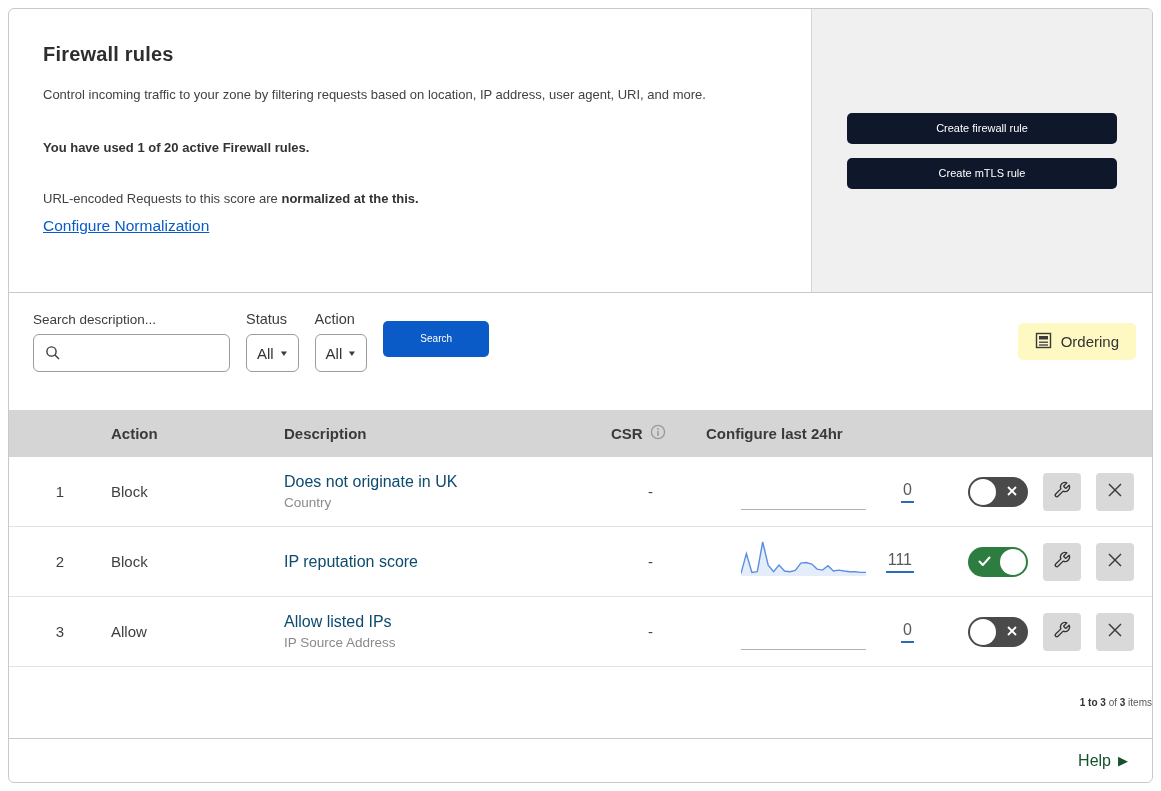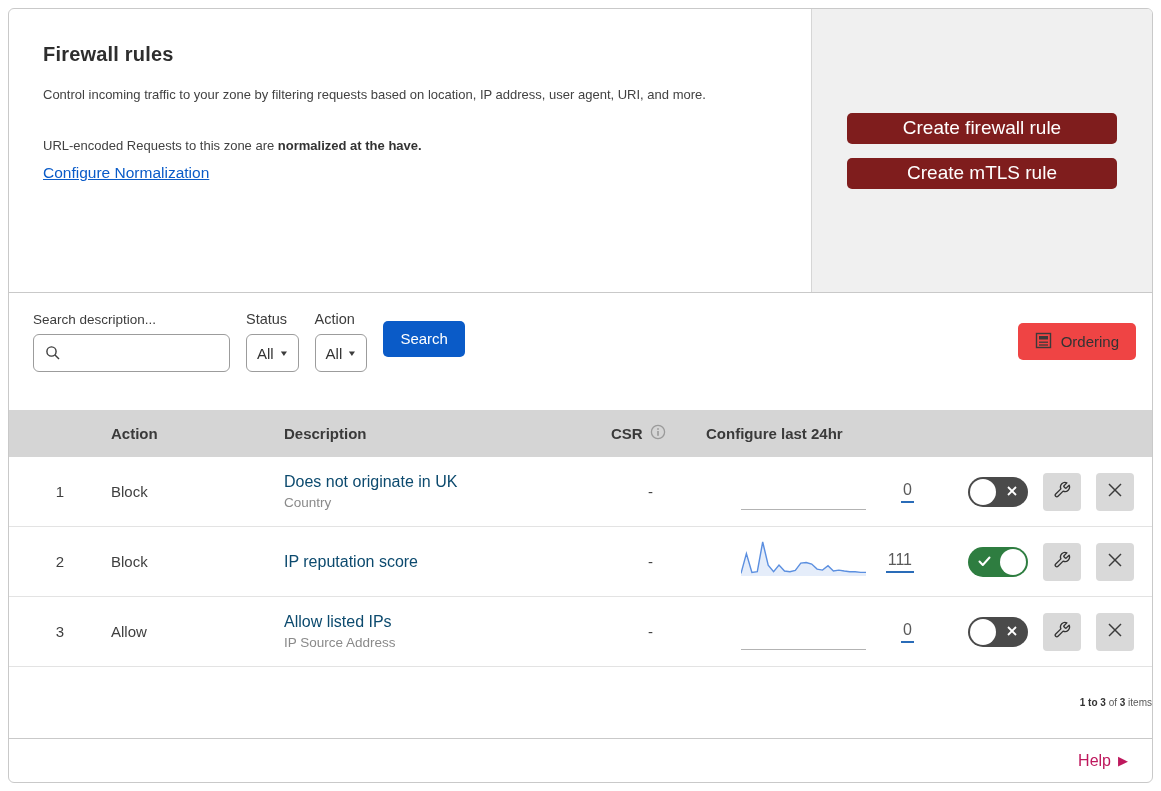--- a/index.html
+++ b/index.html
@@ -46,24 +46,24 @@
   .actions-panel {
     flex:none; width:341px;
     background:#f0f0f0;
     border-left:1px solid #d6d6d6;
     display:flex; flex-direction:column;
     justify-content:center; align-items:center;
     gap:14px;
   }
   .btn-primary {
     width:270px; height:31px;
-    background:#7f1d1d; color:#fff;
+    background:#0f172a; color:#fff;
     border:none; border-radius:5px;
     font-family:"Liberation Sans", sans-serif;
-    font-size:19px; cursor:pointer;
+    font-size:11px; cursor:pointer;
   }
   
   .filter-bar {
     flex:none; height:117px;
     display:flex; align-items:center;
     padding:0 16px 20px 24px;
     background:#fff;
   }
   .fgroup { display:flex; flex-direction:column; margin-right:16px; }
   .fgroup .flabel { font-size:13.5px; color:#3c3c3c; margin-bottom:7px; }
@@ -80,30 +80,30 @@
   .dropdown {
     height:38px; min-width:46px;
     border:1px solid #9c9c9c; border-radius:6px;
     background:#fff; cursor:pointer;
     display:flex; align-items:center; gap:6px;
     padding:0 10px;
     font-size:15px; color:#333;
   }
   .caret { font-size:8px; color:#3c3c3c; transform:scaleX(1.3); }
   .btn-search {
-    height:36px; width:82px;
+    height:36px; width:106px;
     background:#0a5bc8; color:#fff;
     border:none; border-radius:5px;
-    font-family:"Liberation Sans", sans-serif; font-size:15px;
+    font-family:"Liberation Sans", sans-serif; font-size:10px;
     cursor:pointer; margin-bottom:6px;
   }
   .btn-ordering {
     margin-left:auto;
     height:37px; padding:0 17px;
-    background:#ef4444; color:#333;
+    background:#fef9c3; color:#333;
     border:none; border-radius:5px;
     font-family:"Liberation Sans", sans-serif; font-size:15px;
     display:flex; align-items:center; gap:9px;
     cursor:pointer;
   }
   
   .tbl-header, .tbl-row {
     display:grid;
     grid-template-columns:102px 173px 319px 95px 231px 1fr;
     align-items:center;
@@ -172,34 +172,35 @@
     font-size:10px; color:#5a5a5a;justify-content:flex-end;
   }
   .pagination b { color:#333; }
   .help-row {
     flex:1;
     display:flex; align-items:center; justify-content:flex-end;
     padding-right:24px;
   }
   .help-link {
     display:flex; align-items:center; gap:7px;
-    color:#be185d; font-size:16px; cursor:pointer; text-decoration:none;
+    color:#14532d; font-size:16px; cursor:pointer; text-decoration:none;
   }
   .help-arrow { font-size:13px; line-height:1; }
 </style>
 </head>
 <body>
 
 <div class="card">
 
   <div class="card-top">
     <div class="intro">
       <h1>Firewall rules</h1>
       <p class="desc">Control incoming traffic to your zone by filtering requests based on location, IP address, user agent, URI, and more.</p>
-      <p class="norm"><span>URL-encoded Requests to this zone are </span><b>normalized at the have.</b></p>
+      <p class="usage">You have used 1 of 20 active Firewall rules.</p>
+      <p class="norm"><span>URL-encoded Requests to this score are </span><b>normalized at the this.</b></p>
       <a class="link config-link">Configure Normalization</a>
     </div>
     <div class="actions-panel">
       <button class="btn-primary">Create firewall rule</button>
       <button class="btn-primary">Create mTLS rule</button>
     </div>
   </div>
 
   <div class="filter-bar">
     <div class="fgroup">

